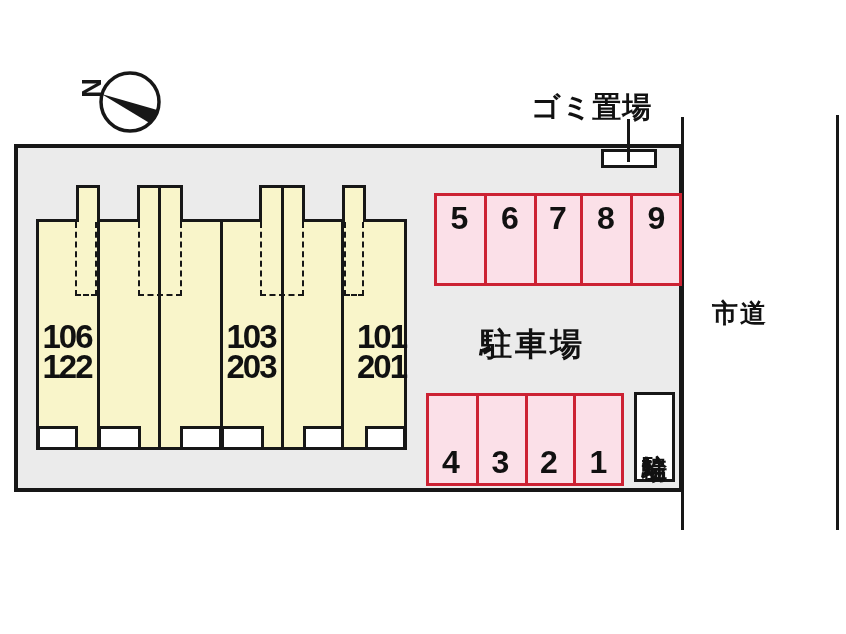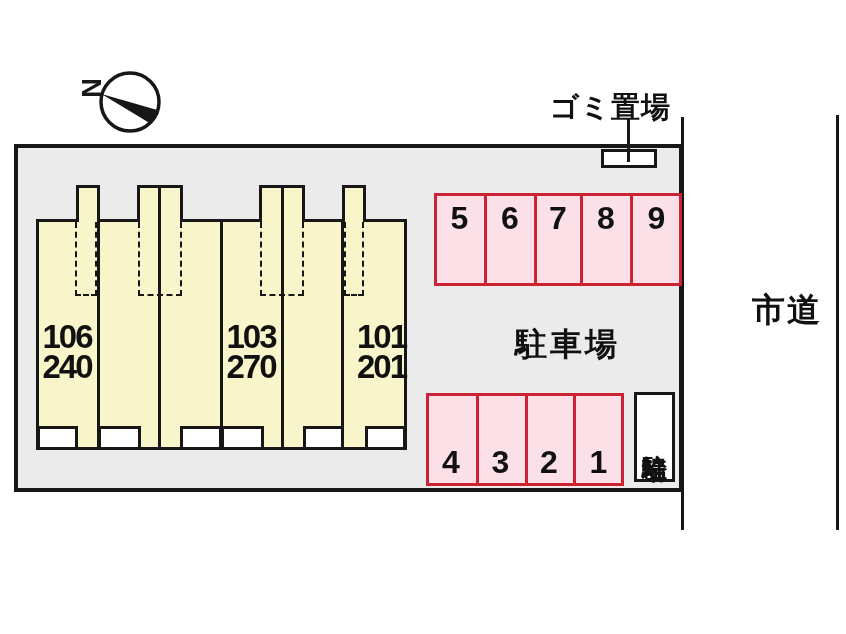--- a/index.html
+++ b/index.html
@@ -19,38 +19,38 @@
   .notch{background:#fff;border:3px solid var(--line);z-index:3;}
   .unit{z-index:5;display:flex;flex-direction:column;align-items:center;justify-content:flex-start;
         font-size:33px;font-weight:700;line-height:30px;letter-spacing:-2px;text-align:center;}
   
   .stall-row{background:var(--stall_fill);border:3px solid var(--stall_border);z-index:2;}
   .stall-div{background:var(--stall_border);width:3px;z-index:3;}
   .stall-num{z-index:4;display:flex;justify-content:center;font-size:32px;font-weight:700;}
   .stall-num.top{align-items:flex-start;padding-top:7px;}
   .stall-num.bottom{align-items:flex-end;padding-bottom:5px;}
   
-  .jp-label{z-index:5;font-weight:700;text-align:right;white-space:nowrap;}
+  .jp-label{z-index:5;font-weight:700;text-align:left;white-space:nowrap;}
   .garbage-rect{background:#fff;border:3px solid var(--line);z-index:3;}
   .leader{background:var(--line);width:3px;z-index:4;}
   .bike-box{background:#fff;border:3px solid var(--line);z-index:3;
     display:flex;align-items:center;justify-content:center;}
   .bike-text{writing-mode:vertical-rl;text-orientation:upright;font-size:25px;font-weight:700;
     letter-spacing:2px;line-height:1;}
   .compass{z-index:2;}
 </style>
 </head>
 <body>
 
 <div id="canvas">
 
   <div class="abs roadline" style="left:681px;top:117px;height:413px;"></div>
   <div class="abs roadline" style="left:836px;top:115px;height:415px;"></div>
 
-  <div class="abs jp-label" style="left:712px;top:288px;width:110px;font-size:33px;letter-spacing:2px;">市道</div>
+  <div class="abs jp-label" style="left:712px;top:296px;width:110px;font-size:26px;letter-spacing:2px;">市道</div>
 
   <svg class="abs compass" style="left:70px;top:66px;" width="100" height="72" viewBox="0 0 100 72">
     <circle cx="60" cy="36" r="29" fill="#ffffff" stroke="#171717" stroke-width="3.5"></circle>
     <polygon points="31.5,28 89,44.5 79.5,57" fill="#171717"></polygon>
     <text x="19" y="22" font-size="27" font-weight="bold" fill="#171717" text-anchor="middle" dominant-baseline="middle" transform="rotate(90 19 22)">N</text>
   </svg>
 
   <div class="abs jp-label" style="left:531px;top:88px;width:140px;font-size:29px;letter-spacing:1px;">ゴミ置場</div>
   <div class="abs leader" style="left:627px;top:119px;height:43px;"></div>
   <div class="abs garbage-rect" style="left:601px;top:149px;width:56px;height:19px;"></div>
@@ -77,25 +77,25 @@
 
   <div class="abs notch" style="left:37px;top:426px;width:41px;height:24px;"></div>
   <div class="abs notch" style="left:98px;top:426px;width:43px;height:24px;"></div>
   <div class="abs notch" style="left:180px;top:426px;width:42px;height:24px;"></div>
   <div class="abs notch" style="left:221px;top:426px;width:43px;height:24px;"></div>
   <div class="abs notch" style="left:303px;top:426px;width:41px;height:24px;"></div>
   <div class="abs notch" style="left:365px;top:426px;width:41px;height:24px;"></div>
 
   <div class="abs unit" style="left:36px;top:322px;width:62px;">
     <span>106</span>
-    <span>240</span>
+    <span>122</span>
   </div>
   <div class="abs unit" style="left:220px;top:322px;width:62px;">
     <span>103</span>
-    <span>270</span>
+    <span>203</span>
   </div>
   <div class="abs unit" style="left:342px;top:322px;width:79px;">
     <span>101</span>
     <span>201</span>
   </div>
 
   <div class="abs stall-row" style="left:434px;top:193px;width:248px;height:93px;"></div>
   <div class="abs stall-div" style="left:484px;top:193px;height:93px;"></div>
   <div class="abs stall-div" style="left:534px;top:193px;height:93px;"></div>
   <div class="abs stall-div" style="left:580px;top:193px;height:93px;"></div>

